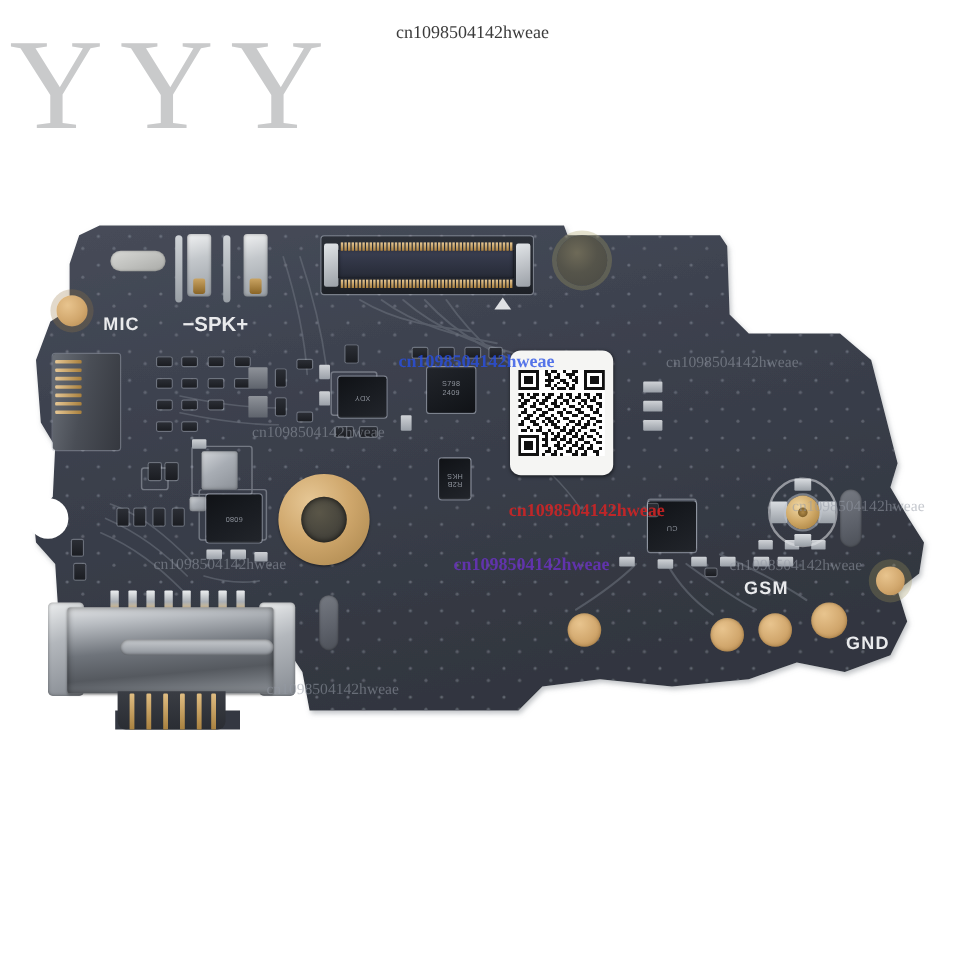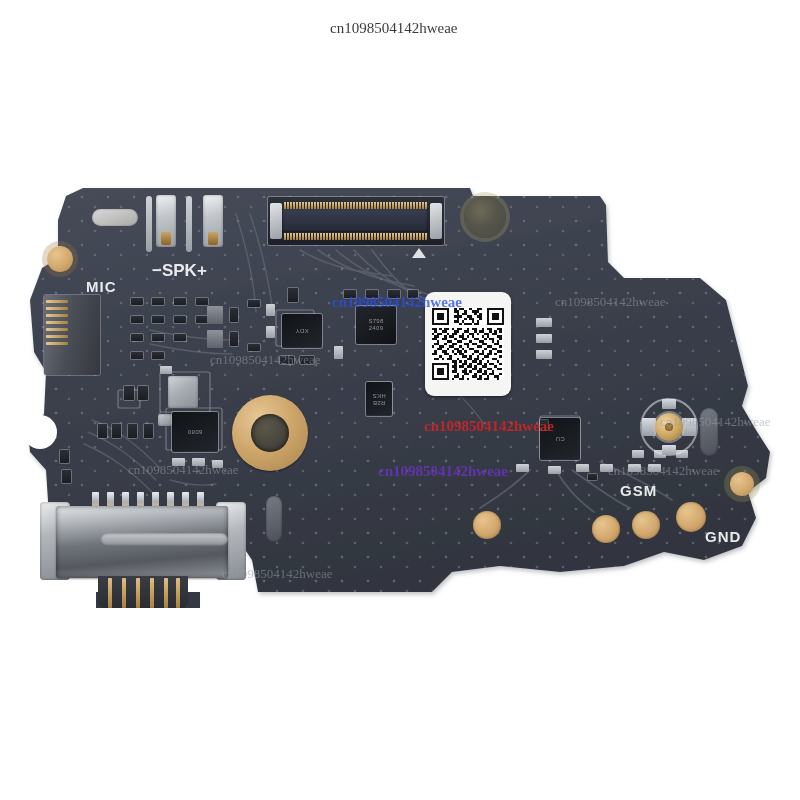--- a/index.html
+++ b/index.html
@@ -28,21 +28,21 @@
   .wm-red{color:rgba(215,35,35,.85);font-size:15px;font-weight:700;}
 
   
   .board-wrap{position:absolute;left:0;top:0;width:800px;height:800px;}
   .pcb-svg{position:absolute;left:0;top:0;}
   .silk{
     position:absolute;color:#e9eaec;font-weight:700;
     font-family:"Liberation Sans",sans-serif;
     letter-spacing:1px;user-select:none;
   }
-  .silk-mic{left:86px;top:262px;font-size:15px;margin-top:16px;}
+  .silk-mic{left:86px;top:262px;font-size:15px;}
   .silk-spk{left:152px;top:261px;font-size:17px;letter-spacing:0px;}
   .silk-gsm{left:620px;top:482px;font-size:15px;}
   .silk-gnd{left:705px;top:528px;font-size:15px;}
 
   
   .pad-gold{
     position:absolute;border-radius:50%;
     background:radial-gradient(circle at 36% 32%,#e8c48e 0%,#d2a86e 55%,#b5894f 100%);
     box-shadow:inset 0 0 3px rgba(80,50,10,.45);
   }
@@ -802,20 +802,21 @@
         <div class="usbc-pin" style="left:78px;top:2px;height:30px;"></div>
       </div>
     </div>
 
     <div class="silk silk-mic">MIC</div>
     <div class="silk silk-spk">−SPK+</div>
     <div class="silk silk-gsm">GSM</div>
     <div class="silk silk-gnd">GND</div>
   </div>
 
+  <div class="wm-yyy">YYY</div>
   <div class="wm-code wm-top">cn1098504142hweae</div>
 
   <div class="wm-code wm-g" style="left:210px;top:352px;">cn1098504142hweae</div>
   <div class="wm-code wm-blue" style="left:332px;top:294px;">cn1098504142hweae</div>
   <div class="wm-code wm-g" style="left:555px;top:294px;">cn1098504142hweae</div>
   <div class="wm-code wm-g" style="left:128px;top:462px;">cn1098504142hweae</div>
   <div class="wm-code wm-purple" style="left:378px;top:463px;">cn1098504142hweae</div>
   <div class="wm-code wm-g" style="left:608px;top:463px;">cn1098504142hweae</div>
   <div class="wm-code wm-g" style="left:222px;top:566px;">cn1098504142hweae</div>
   <div class="wm-code wm-red" style="left:424px;top:418px;">cn1098504142hweae</div>

